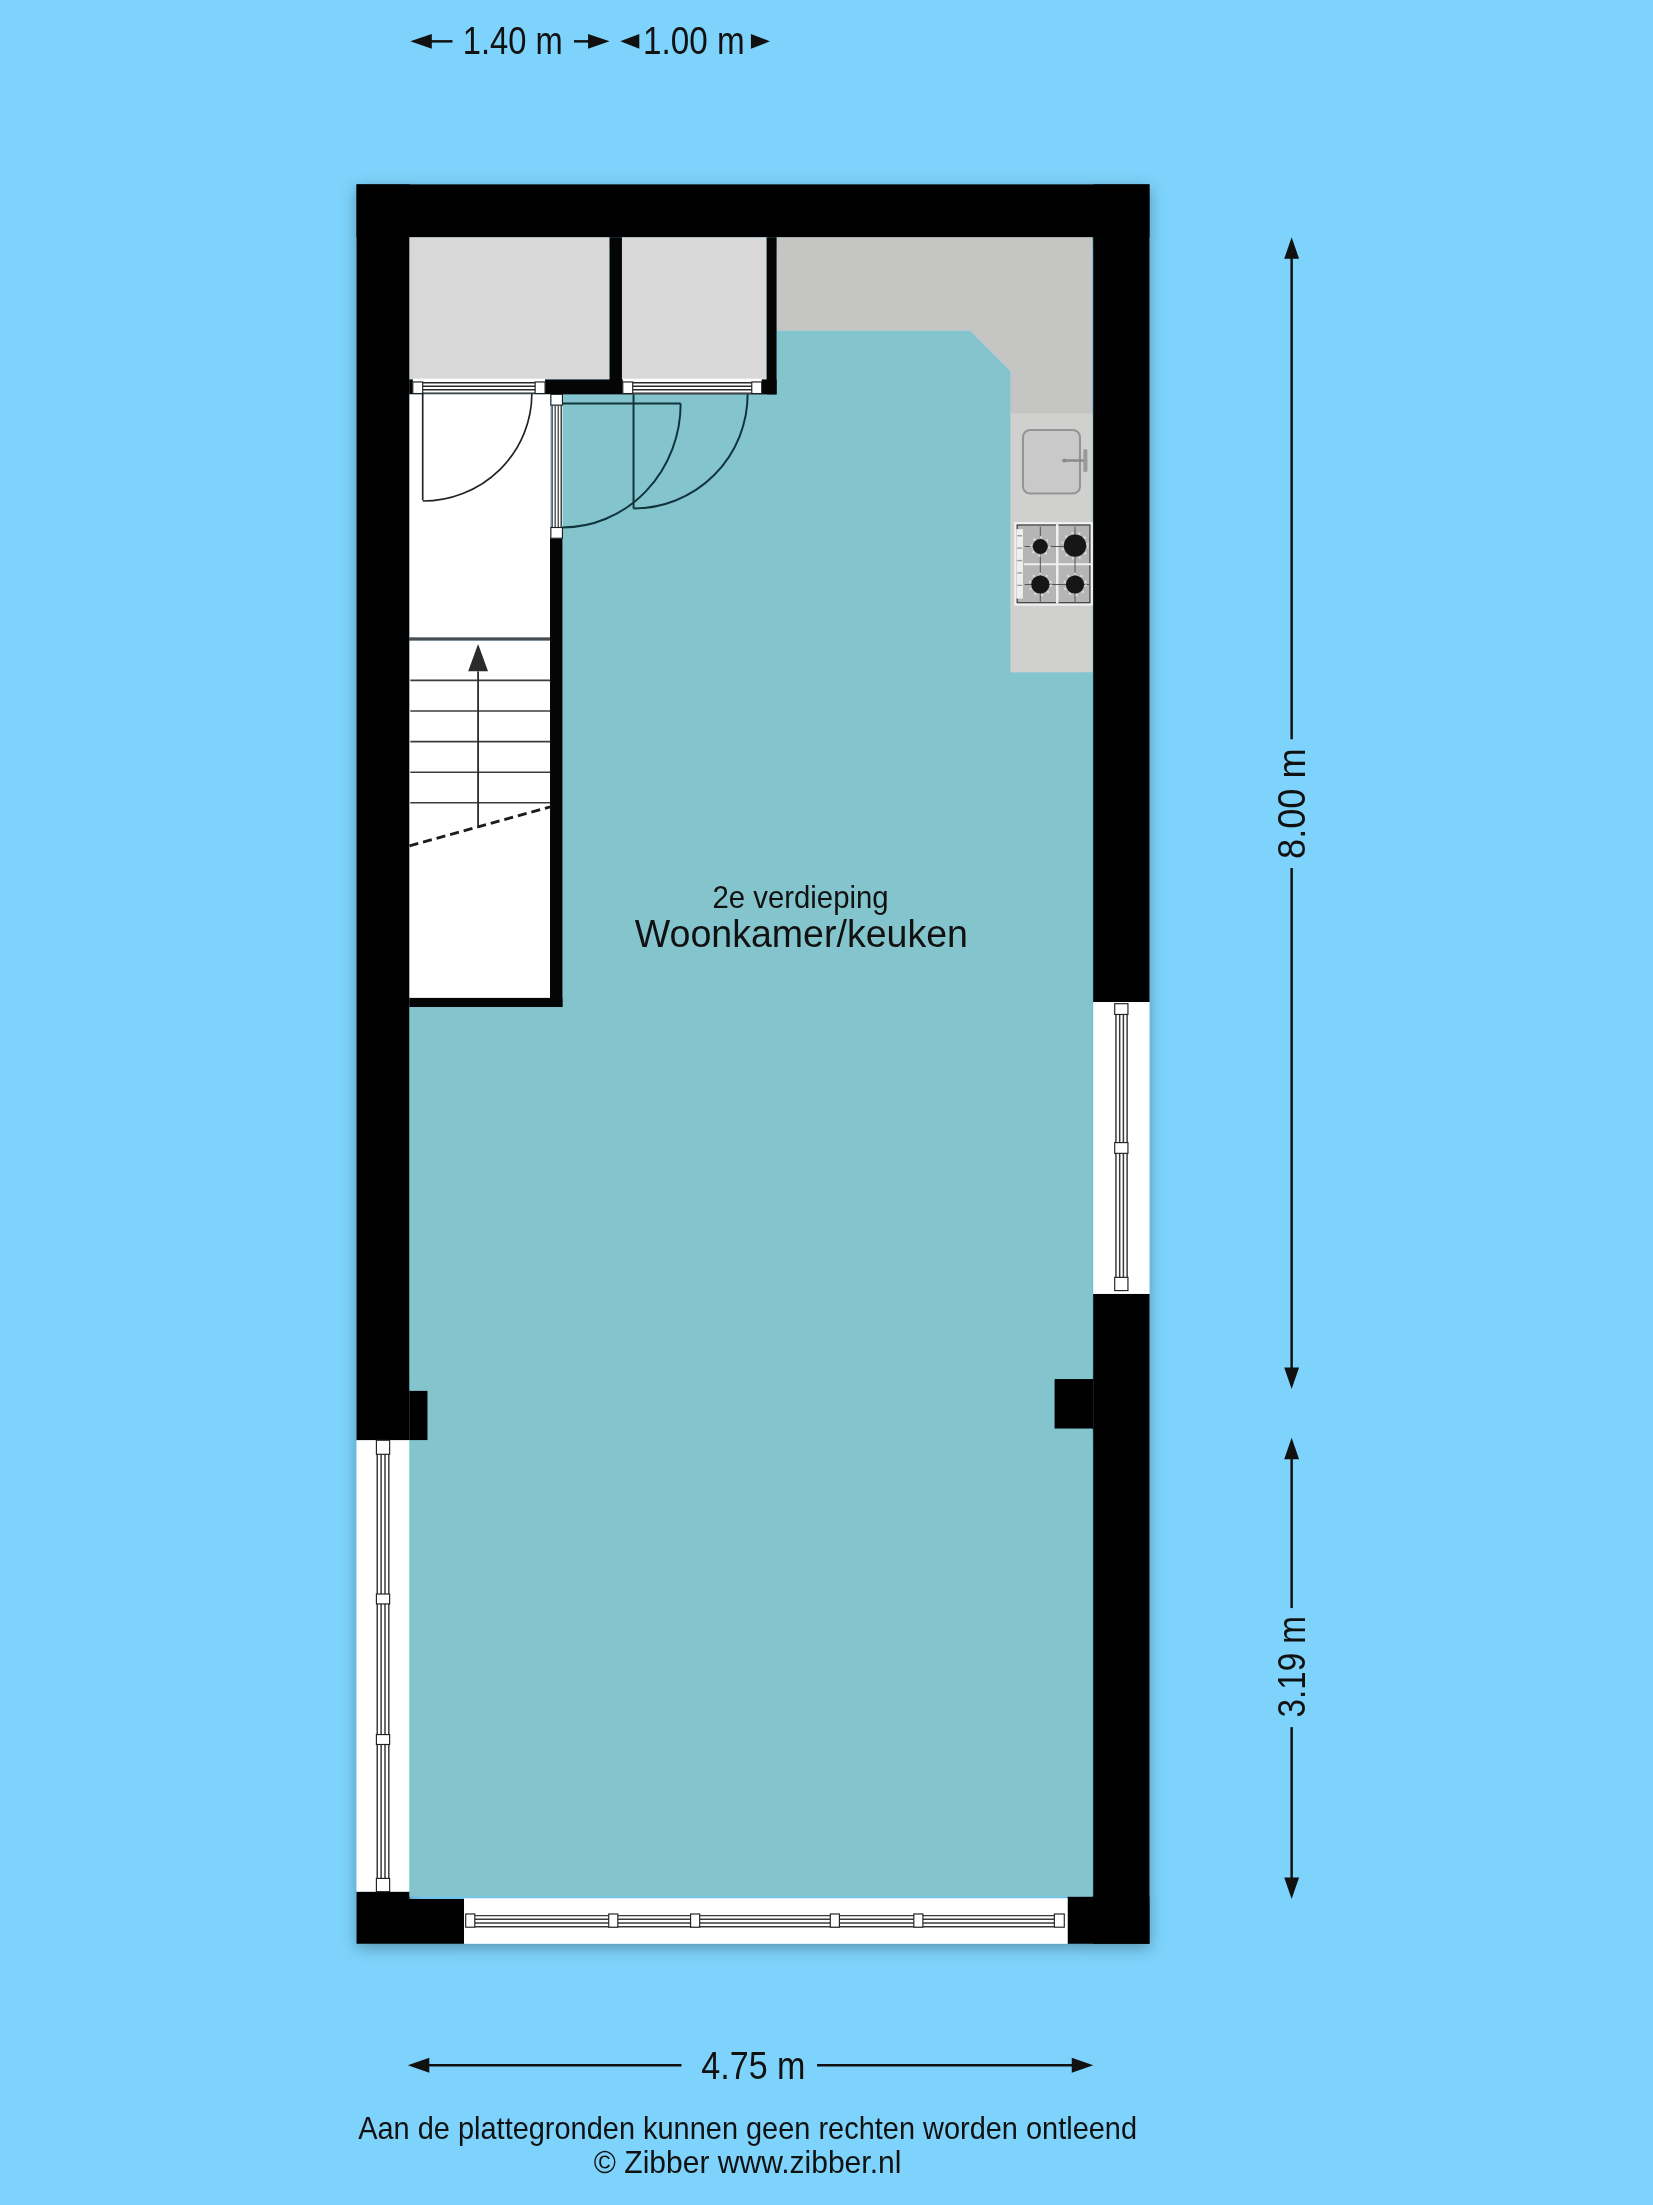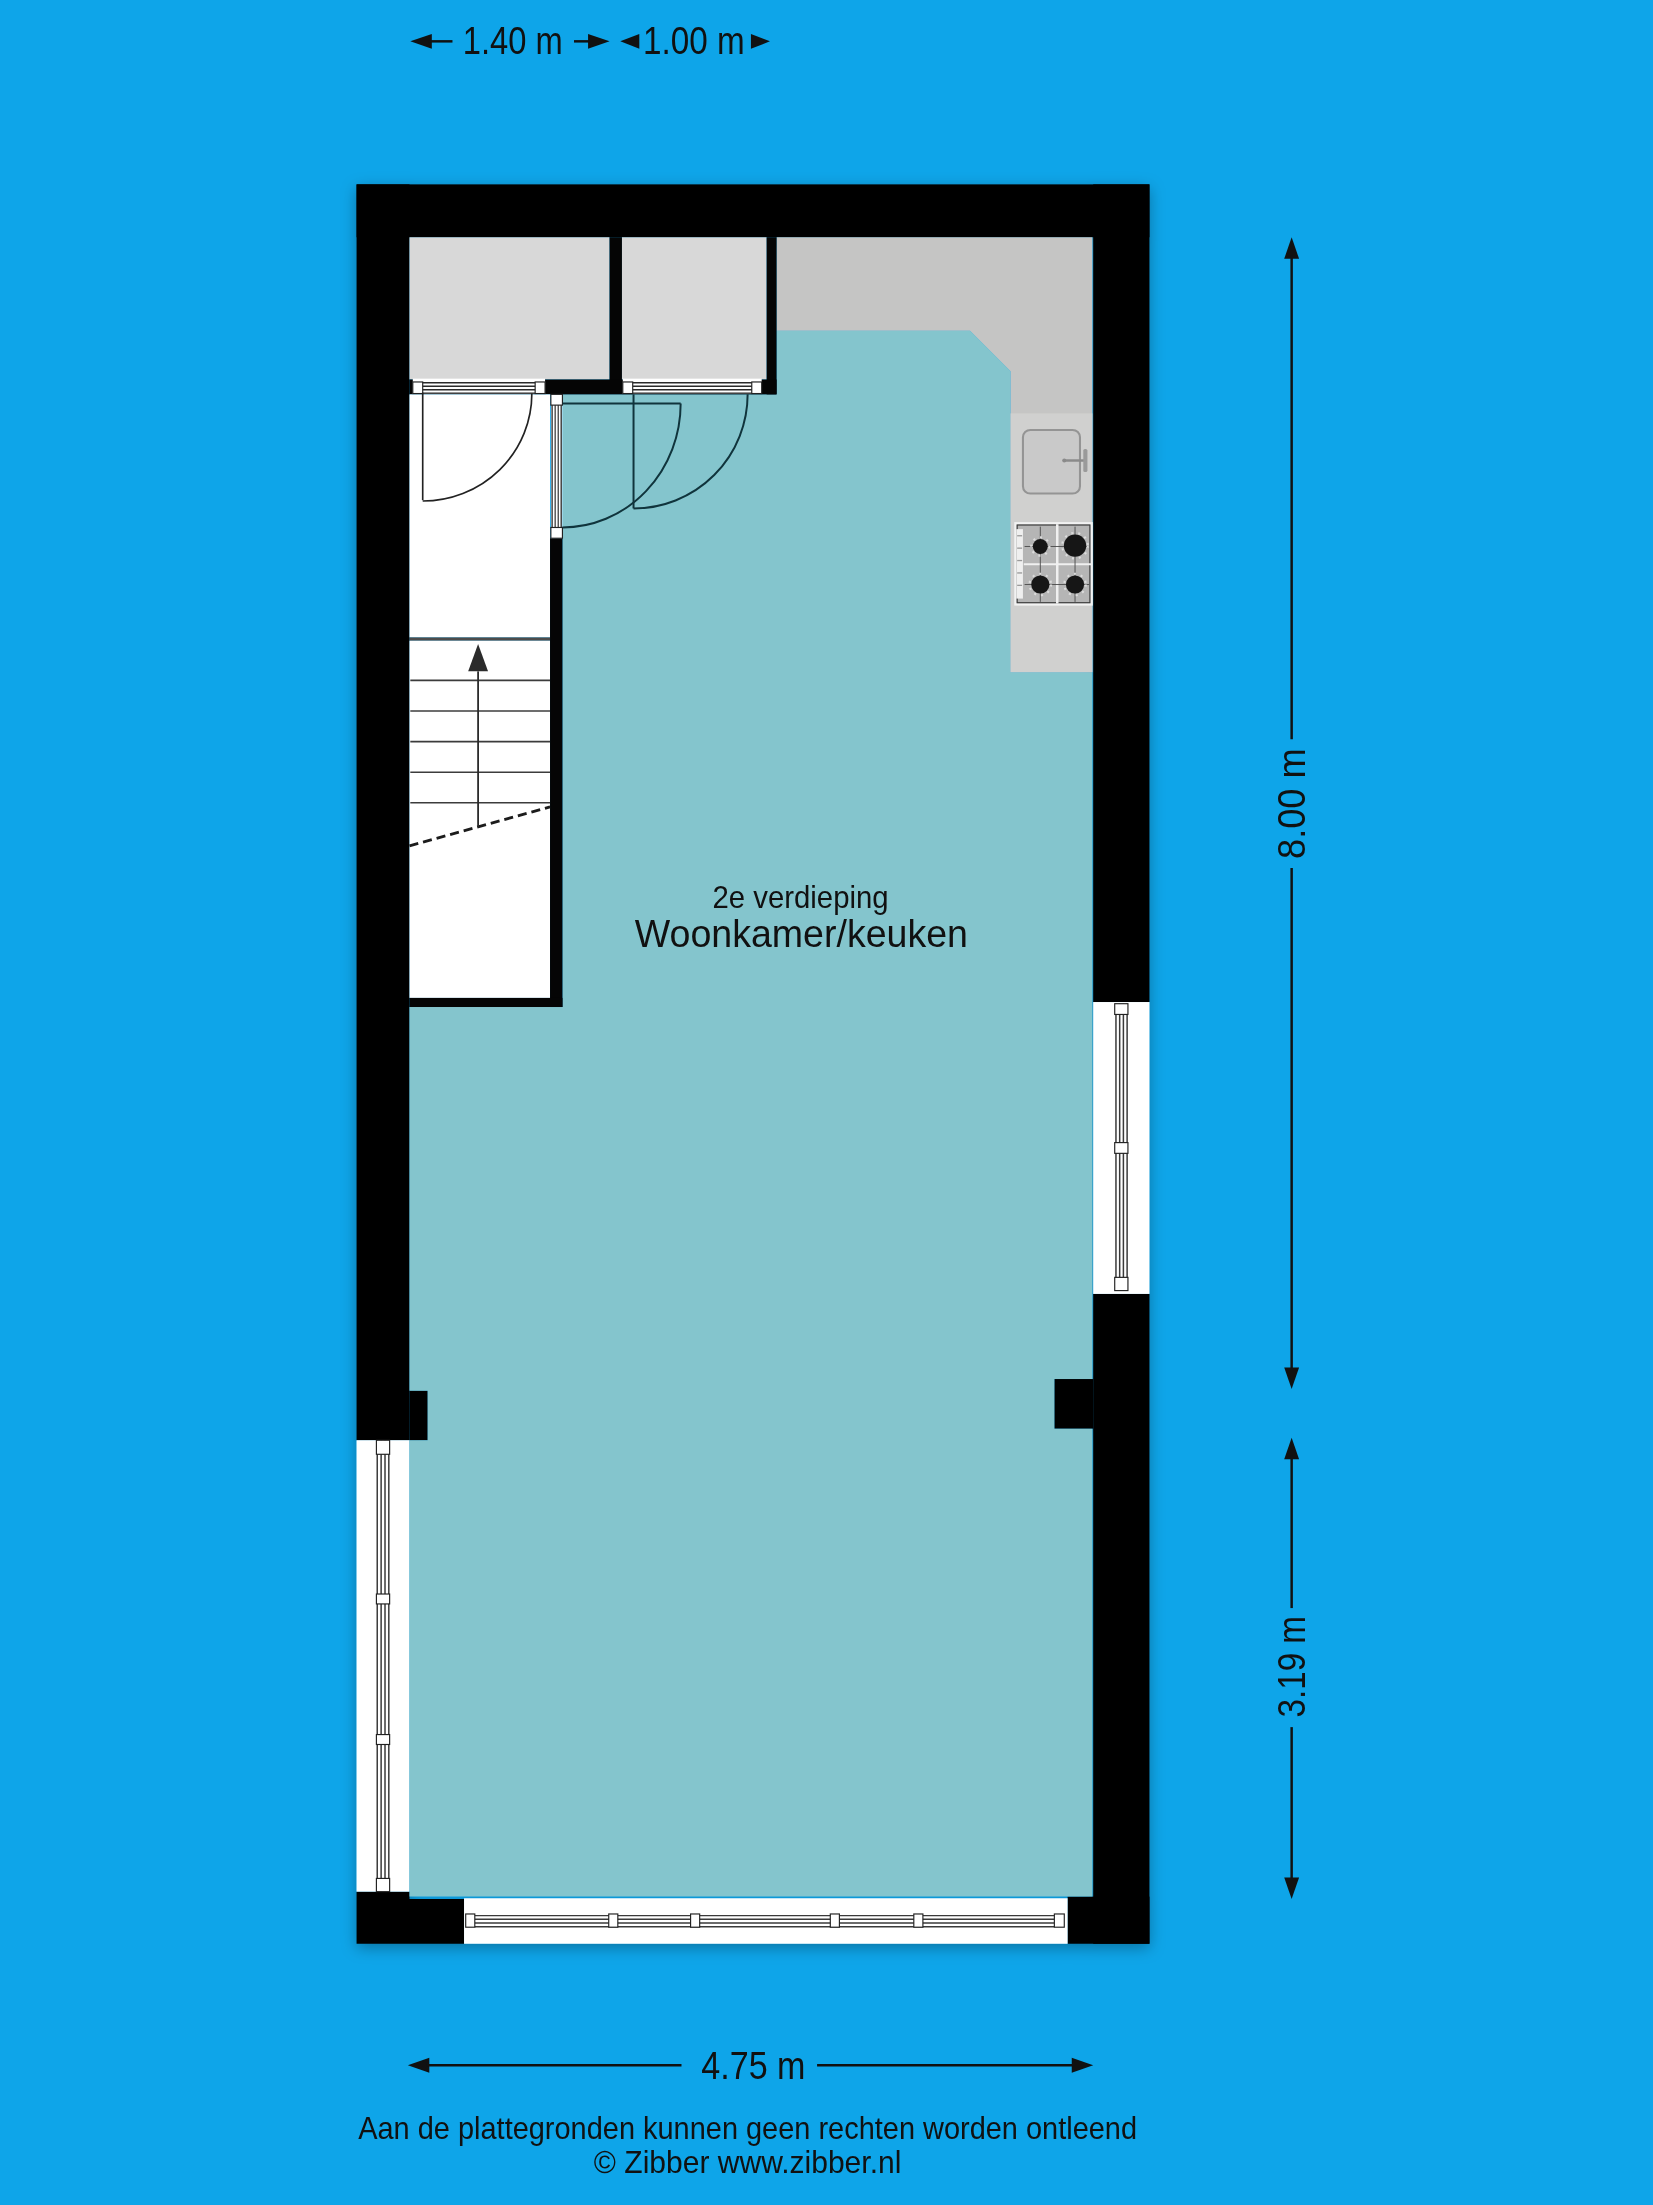--- a/index.html
+++ b/index.html
@@ -1,16 +1,16 @@
 <!DOCTYPE html>
 <html style="font-size:13.2px"><head>
 <meta charset="utf-8">
 <style>
   html,body{margin:0;padding:0;background:#ffffff;}
-  .page{position:relative;width:1654px;height:2205px;background:#0ea5e9;overflow:hidden;
+  .page{position:relative;width:1654px;height:2205px;background:#7dd3fc;overflow:hidden;
         font-family:"Liberation Sans", sans-serif;}
   svg{position:absolute;left:0;top:0;}
   text{font-family:"Liberation Sans", sans-serif; fill:#111;}
 </style>
 </head>
 <body>
 <div class="page">
 <svg width="1654" height="2205" viewBox="0 0 2000 2667">
 <defs>
   <filter id="soft" x="-5%" y="-5%" width="110%" height="110%">

